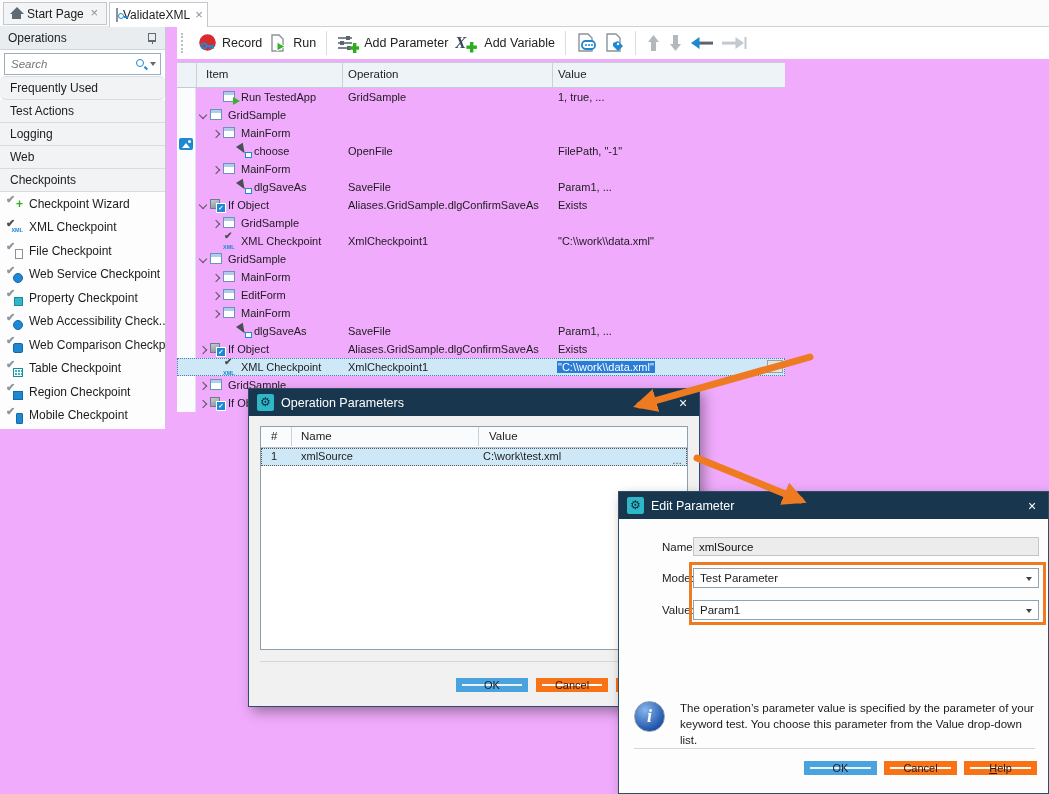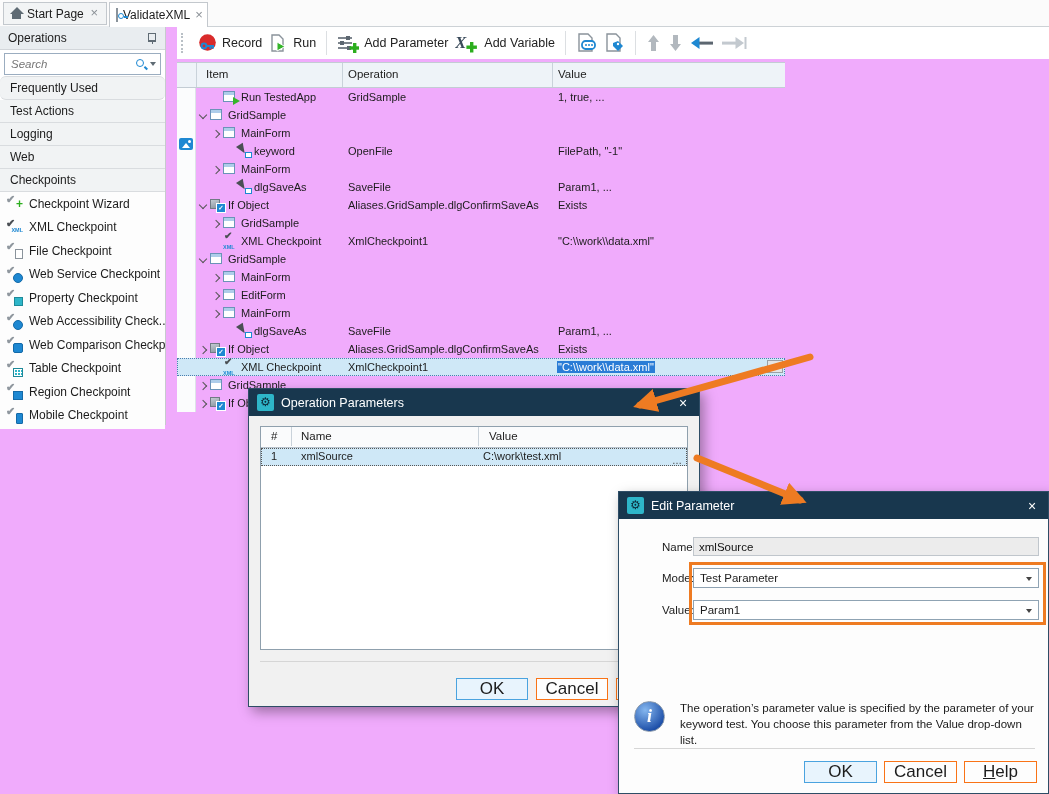--- a/index.html
+++ b/index.html
@@ -110,21 +110,21 @@
   #op-thead{height:20px;background:#fafbfc;border-bottom:1px solid #b7c2cc;position:relative;}
   .pt-l{position:absolute;top:3px;font-size:11.5px;color:#222;}
   .pt-sep{position:absolute;top:0;width:1px;height:19px;background:#c9d2da;}
   .prow{position:relative;height:18px;background:#cfe8f7;outline:1px dotted #555;outline-offset:-1px;}
   .pc{position:absolute;top:2px;font-size:11px;white-space:nowrap;}
   .pn{left:10px;} .pname{left:40px;} .pval{left:222px;}
   .pdots{position:absolute;right:5px;top:2px;color:#444;}
   .pdots::before{content:"…";font-size:10px;}
   .hsep{position:absolute;height:1px;background:#d6d6d6;}
   #op-sep{left:11px;width:428px;top:272px;}
-  .btn{position:absolute;height:22px;background:#fdfdfd;border:1px solid #f97316;box-sizing:border-box;font-size:17px;display:flex;align-items:center;justify-content:center;}
+  .btn{position:absolute;height:14px;background:#fdfdfd;border:6px solid #f97316;box-sizing:border-box;font-size:11px;display:flex;align-items:center;justify-content:center;}
   .btn.default{background:#e8f4fd;border-color:#4aa3df;}
   #op-ok{left:207px;top:289px;width:72px;}
   #op-cancel{left:287px;top:289px;width:72px;}
   #op-help{left:367px;top:289px;width:72px;}
   #edit-dlg{left:618px;top:491px;width:431px;height:303px;background:#fdfdfd;z-index:50;}
   .fld-l{position:absolute;left:27px;font-size:11.5px;padding-left:16px;}
   #ed-name-in{position:absolute;left:74px;top:45px;width:346px;height:19px;box-sizing:border-box;background:#ececec;border:1px solid #c0c6cc;font-family:"Liberation Sans",sans-serif;font-size:11.5px;padding:0 5px;color:#111;}
   .combo{position:absolute;left:74px;width:346px;height:20px;box-sizing:border-box;background:#fff;border:1px solid #8fa3b3;display:flex;align-items:center;padding:0 18px 0 6px;font-size:11.5px;}
   .combo::after{content:"";position:absolute;right:6px;top:8px;border-left:3.5px solid transparent;border-right:3.5px solid transparent;border-top:4px solid #444;}
   #ed-mode{top:76px;} #ed-value{top:108px;}
@@ -406,21 +406,21 @@
         </div>
     <div class="tc tval">
       <span class="vt"></span>
 
     </div>
   </div>
       <div class="trow">
     <div class="tc titem" style="padding-left: 28px;">
       <span class="chev c-none"></span>
       <span class="ti ti-onscreen-icon"></span>
-      <span class="tl">keyword</span>
+      <span class="tl">choose</span>
     </div>
     <div class="tc top">
           <span>OpenFile</span>
         </div>
     <div class="tc tval">
       <span class="vt">FilePath, "-1"</span>
 
     </div>
   </div>
       <div class="trow">

